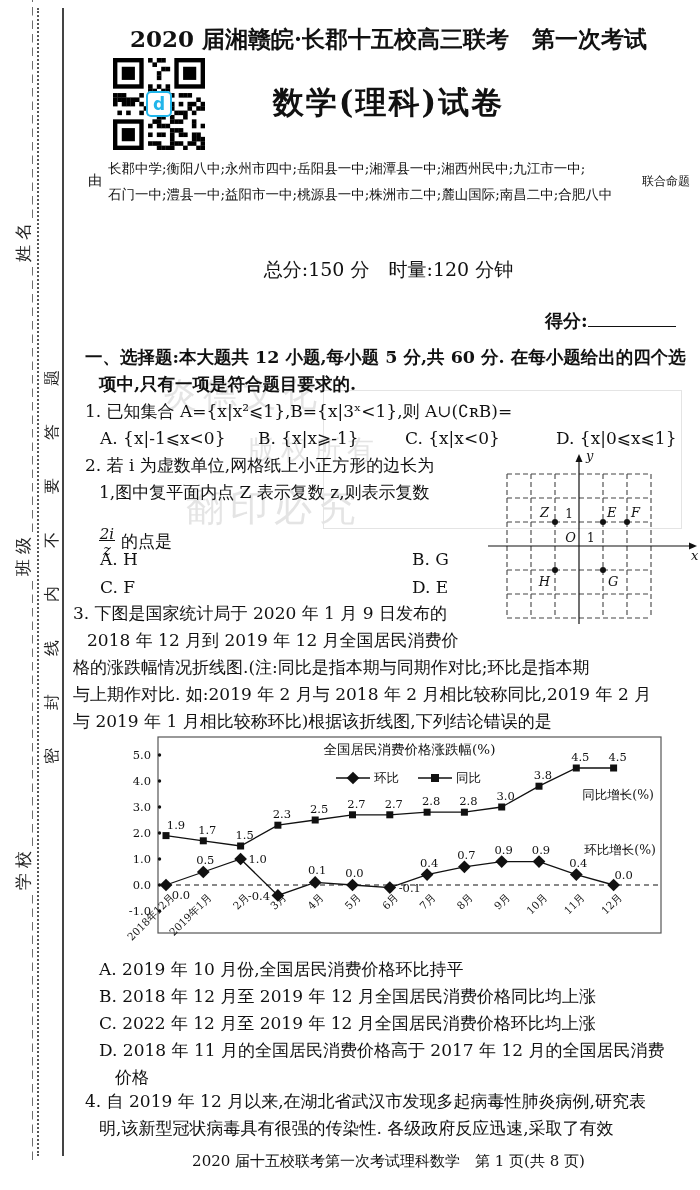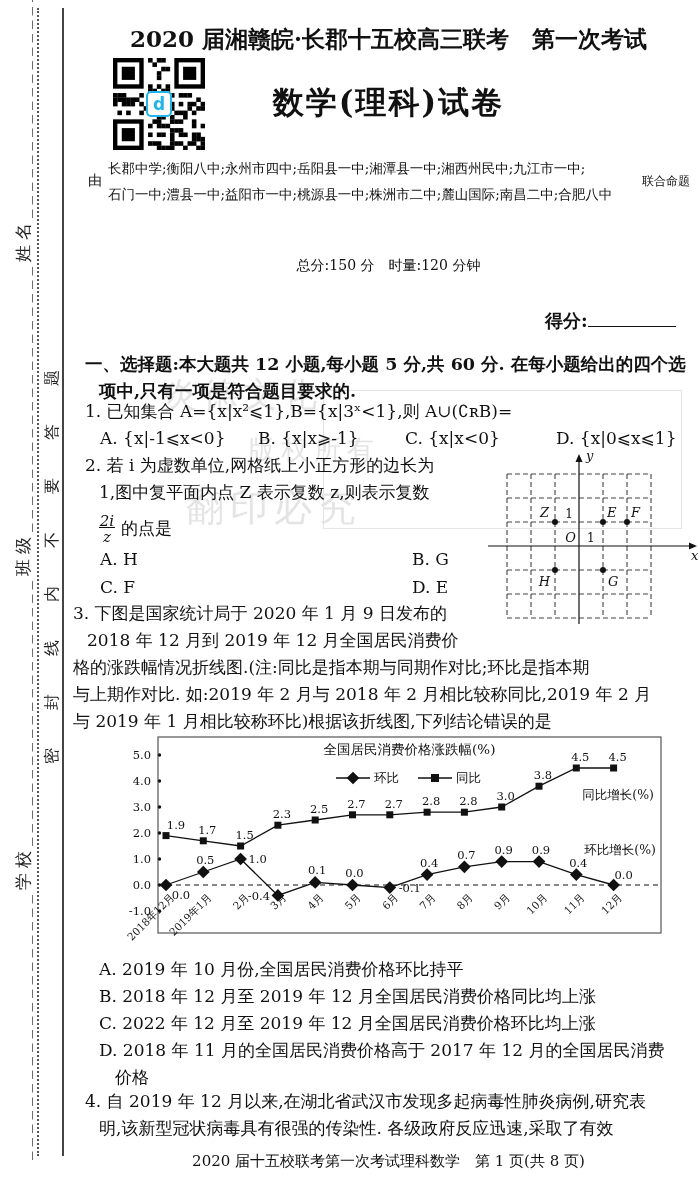--- a/index.html
+++ b/index.html
@@ -176,45 +176,45 @@
 
   <div class="abs content" style="left:88px;top:155px;width:602px;display:flex;align-items:center;">
     <div style="font-size:14px;padding-right:6px;">由</div>
     <div style="flex:1;font-size:13.5px;line-height:26px;">
       <div>长郡中学;衡阳八中;永州市四中;岳阳县一中;湘潭县一中;湘西州民中;九江市一中;</div>
       <div>石门一中;澧县一中;益阳市一中;桃源县一中;株洲市二中;麓山国际;南昌二中;合肥八中</div>
     </div>
     <div style="font-size:12px;padding-left:6px;">联合命题</div>
   </div>
 
-  <div class="abs ctr content" style="top:257px;font-size:14px;">总分:150 分　时量:120 分钟</div>
+  <div class="abs ctr content" style="top:257px;font-size:19px;">总分:150 分　时量:120 分钟</div>
 
   <div class="abs content" style="left:545px;top:308px;font-size:18px;">
     <span class="b">得分:</span><span class="scoreline"></span>
   </div>
 
-  <div class="abs content" style="left:85px;top:344px;margin-top:7px;">
+  <div class="abs content" style="left:85px;top:344px;">
     <div class="ln b" style="font-size:17.5px;">一、选择题:本大题共 12 小题,每小题 5 分,共 60 分. 在每小题给出的四个选</div>
     <div class="ln b ind" style="font-size:17.5px;">项中,只有一项是符合题目要求的.</div>
   </div>
 
   <div class="abs content" style="left:85px;top:398px;">
     <div class="ln">1. 已知集合 A={x|x²⩽1},B={x|3ˣ&lt;1},则 A∪(∁ʀB)=</div>
   </div>
   <div class="abs content" style="left:85px;top:425px;width:607px;height:27px;">
     <span class="abs ln" style="left:15px;">A. {x|-1⩽x&lt;0}</span>
     <span class="abs ln" style="left:173px;">B. {x|x⩾-1}</span>
     <span class="abs ln" style="left:320px;">C. {x|x&lt;0}</span>
     <span class="abs ln" style="left:471px;">D. {x|0⩽x⩽1}</span>
   </div>
 
   <div class="abs content" style="left:85px;top:452px;">
     <div class="ln">2. 若 i 为虚数单位,网格纸上小正方形的边长为</div>
     <div class="ln ind">1,图中复平面内点 Z 表示复数 z,则表示复数</div>
-    <div class="ln ind" style="line-height:44px;height:44px;">
+    <div class="ln ind" style="line-height:44px;height:44px;margin-top:13px;">
       <span class="frac"><span class="num">2i</span><br><span class="den">z</span></span><span>的点是</span>
     </div>
   </div>
   <div class="abs content" style="left:85px;top:546px;width:480px;height:27px;">
     <span class="abs ln" style="left:15px;">A. H</span>
     <span class="abs ln" style="left:327px;">B. G</span>
   </div>
   <div class="abs content" style="left:85px;top:574px;width:480px;height:27px;">
     <span class="abs ln" style="left:15px;">C. F</span>
     <span class="abs ln" style="left:327px;">D. E</span>

